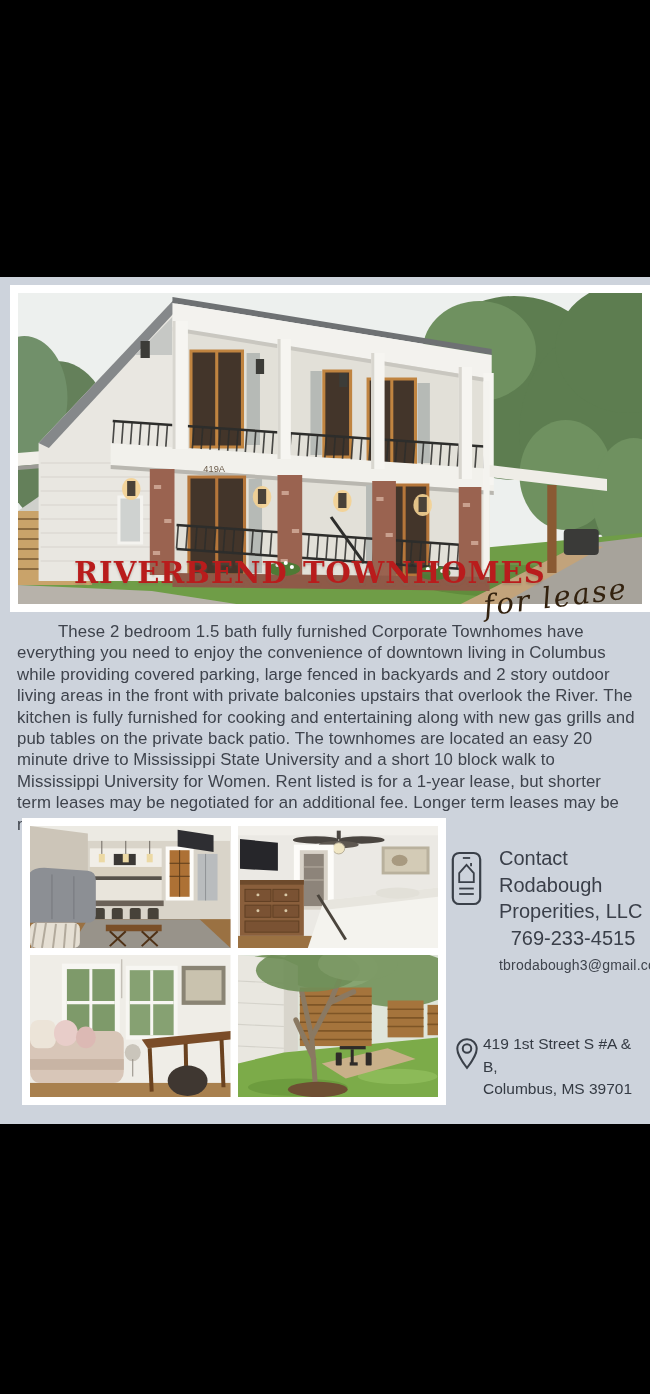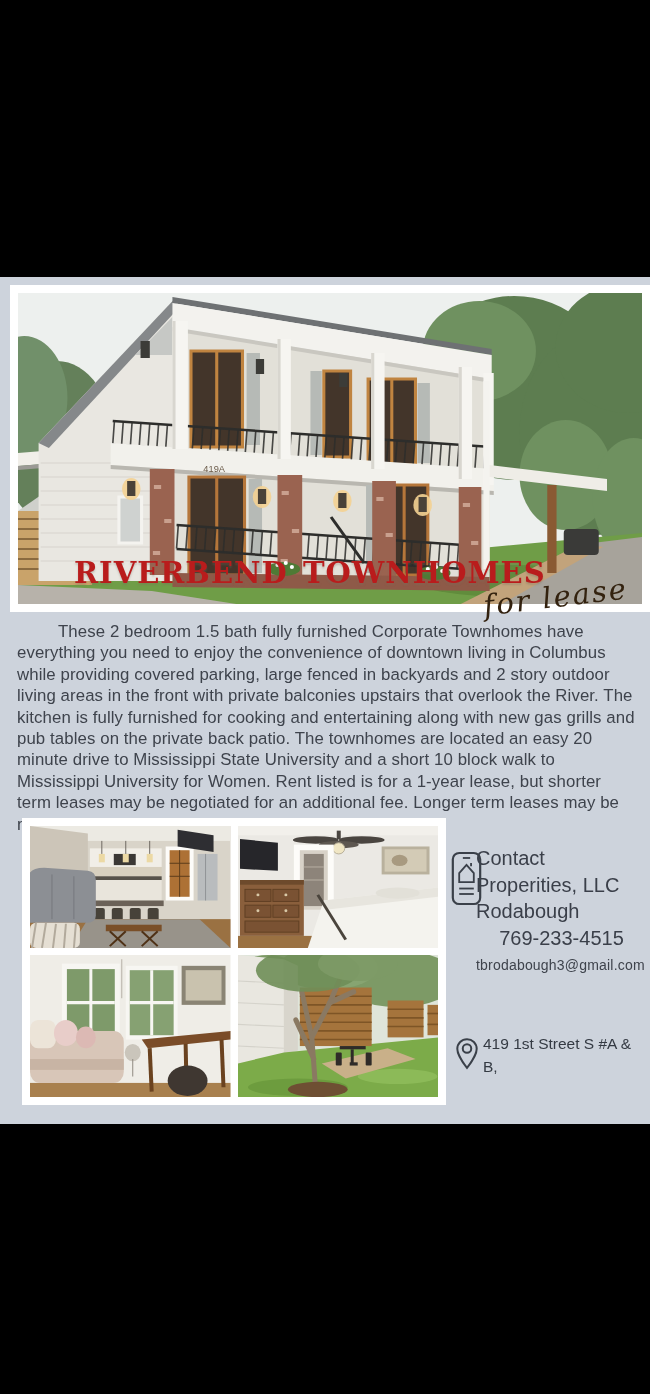--- a/index.html
+++ b/index.html
@@ -49,21 +49,21 @@
     position:absolute;left:22px;top:541px;width:424px;height:287px;
     background:#ffffff;box-sizing:border-box;padding:8px;
     display:grid;grid-template-columns:1fr 1fr;grid-template-rows:122fr 142fr;gap:7px;
   }
   .tile{margin:0;overflow:hidden;}
   .tile svg{display:block;width:100%;height:100%;}
 
   
   .contact-block{position:absolute;left:451px;top:568px;width:196px;}
   .contact-icon{position:absolute;left:0;top:5px;}
-  .contact-text{margin-left:25px;color:#3a3f49;}
+  .contact-text{margin-left:48px;color:#3a3f49;}
   .contact-line{font-size:20px;line-height:26.5px;}
   .contact-phone{font-size:20px;line-height:26.5px;text-align:center;}
   .contact-email{font-size:14px;line-height:18px;margin-top:5px;letter-spacing:0.2px;color:#3e434c;}
 
   
   .location-block{position:absolute;left:453px;top:756px;width:196px;}
   .location-icon{position:absolute;left:2px;top:4px;}
   .location-text{margin-left:30px;font-size:15.5px;line-height:22.5px;color:#343a43;}
 </style>
 </head>
@@ -447,34 +447,35 @@
         <rect x="2" y="2" width="30" height="56" rx="7" fill="none" stroke="#3a4049" stroke-width="2.4"></rect>
         <line x1="13" y1="7.5" x2="21" y2="7.5" stroke="#3a4049" stroke-width="2"></line>
         <path d="M9,24 L17,15 L25,24 L25,34 L9,34 Z" fill="none" stroke="#3a4049" stroke-width="2"></path>
         <line x1="22" y1="16.5" x2="22" y2="13" stroke="#3a4049" stroke-width="2"></line>
         <line x1="9" y1="41" x2="25" y2="41" stroke="#3a4049" stroke-width="2"></line>
         <line x1="9" y1="47" x2="25" y2="47" stroke="#3a4049" stroke-width="2"></line>
       </svg>
     </span>
     <div class="contact-text">
       <div class="contact-line">Contact</div>
+      <div class="contact-line">Rodabough</div>
       <div class="contact-line">Properities, LLC</div>
-      <div class="contact-line">Rodabough</div>
       <div class="contact-phone">769-233-4515</div>
       <div class="contact-email">tbrodabough3@gmail.com</div>
     </div>
   </div>
 
   <div class="location-block">
     <span class="location-icon">
       <svg width="24" height="34" viewBox="0 0 26 36">
         <path d="M13,2 C7.2,2 2.5,6.6 2.5,12.4 C2.5,20 13,33 13,33 C13,33 23.5,20 23.5,12.4 C23.5,6.6 18.8,2 13,2 Z" fill="none" stroke="#3a4049" stroke-width="2.2"></path>
         <circle cx="13" cy="12" r="4.6" fill="none" stroke="#3a4049" stroke-width="2.2"></circle>
       </svg>
     </span>
     <div class="location-text">
       <div>419 1st Street S #A &amp; B,</div>
+      <div>Columbus, MS 39701</div>
     </div>
   </div>
 
 </div>
 
 <div class="letterbox bottom"></div>
 
 </body></html>

